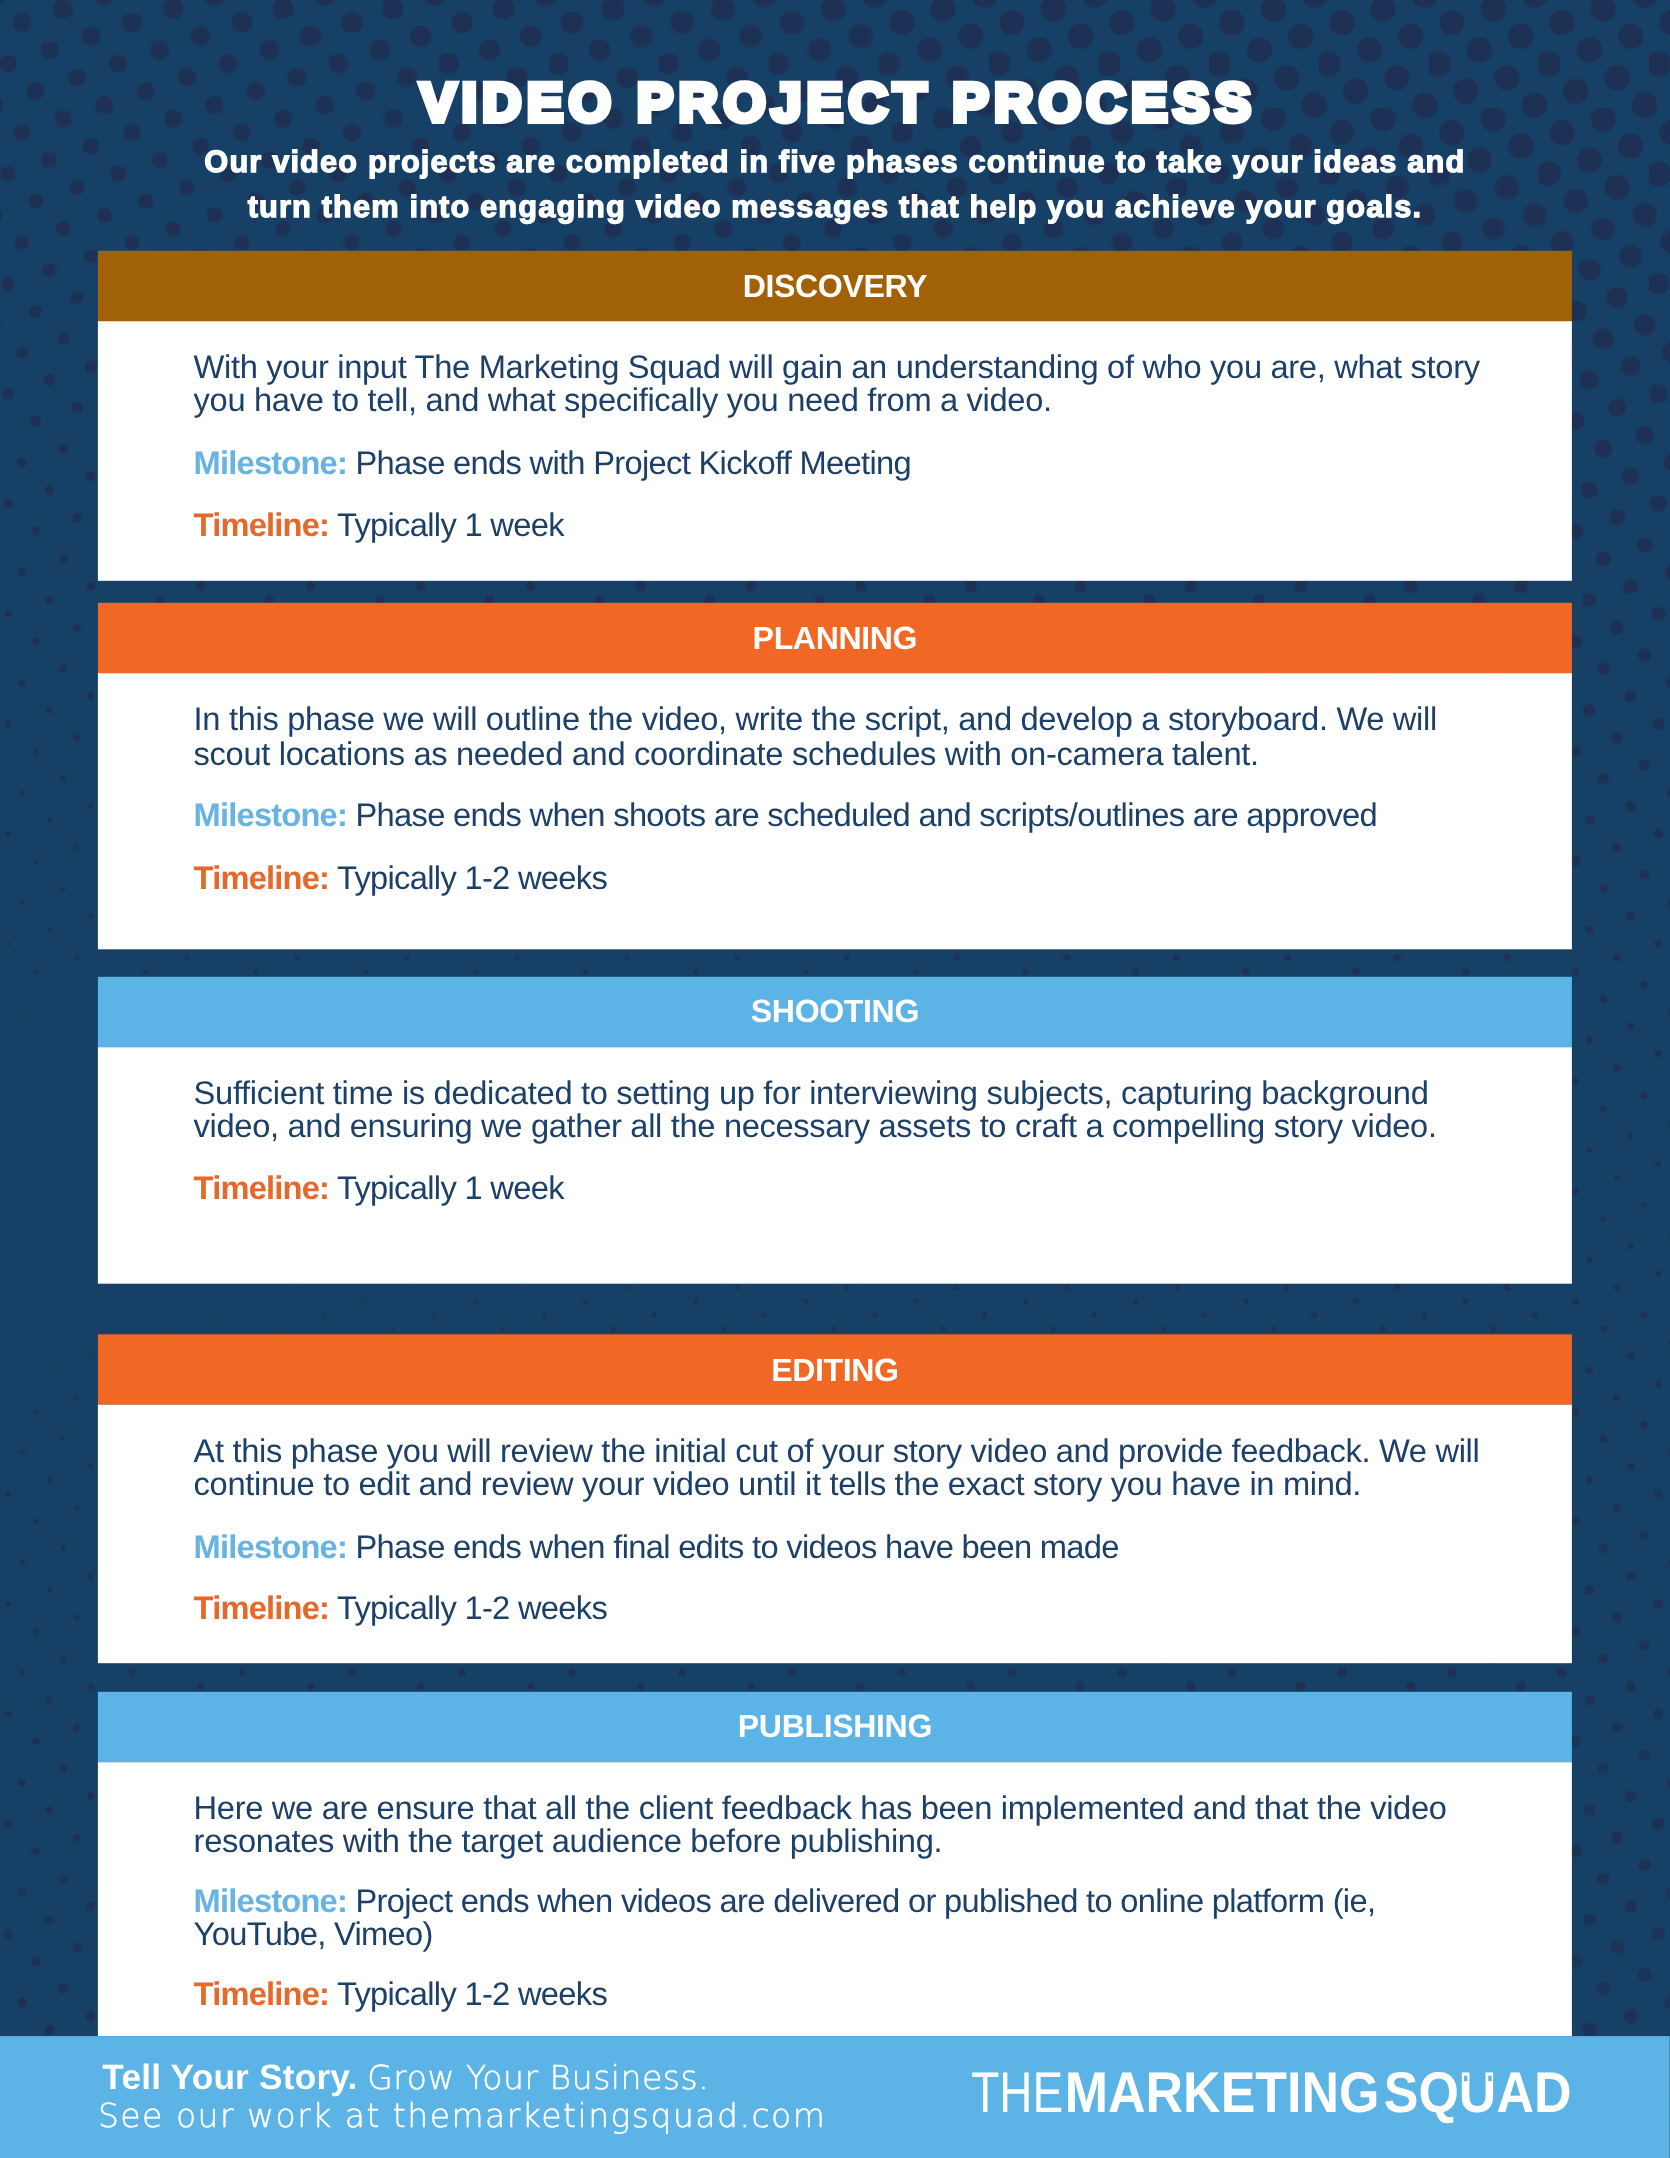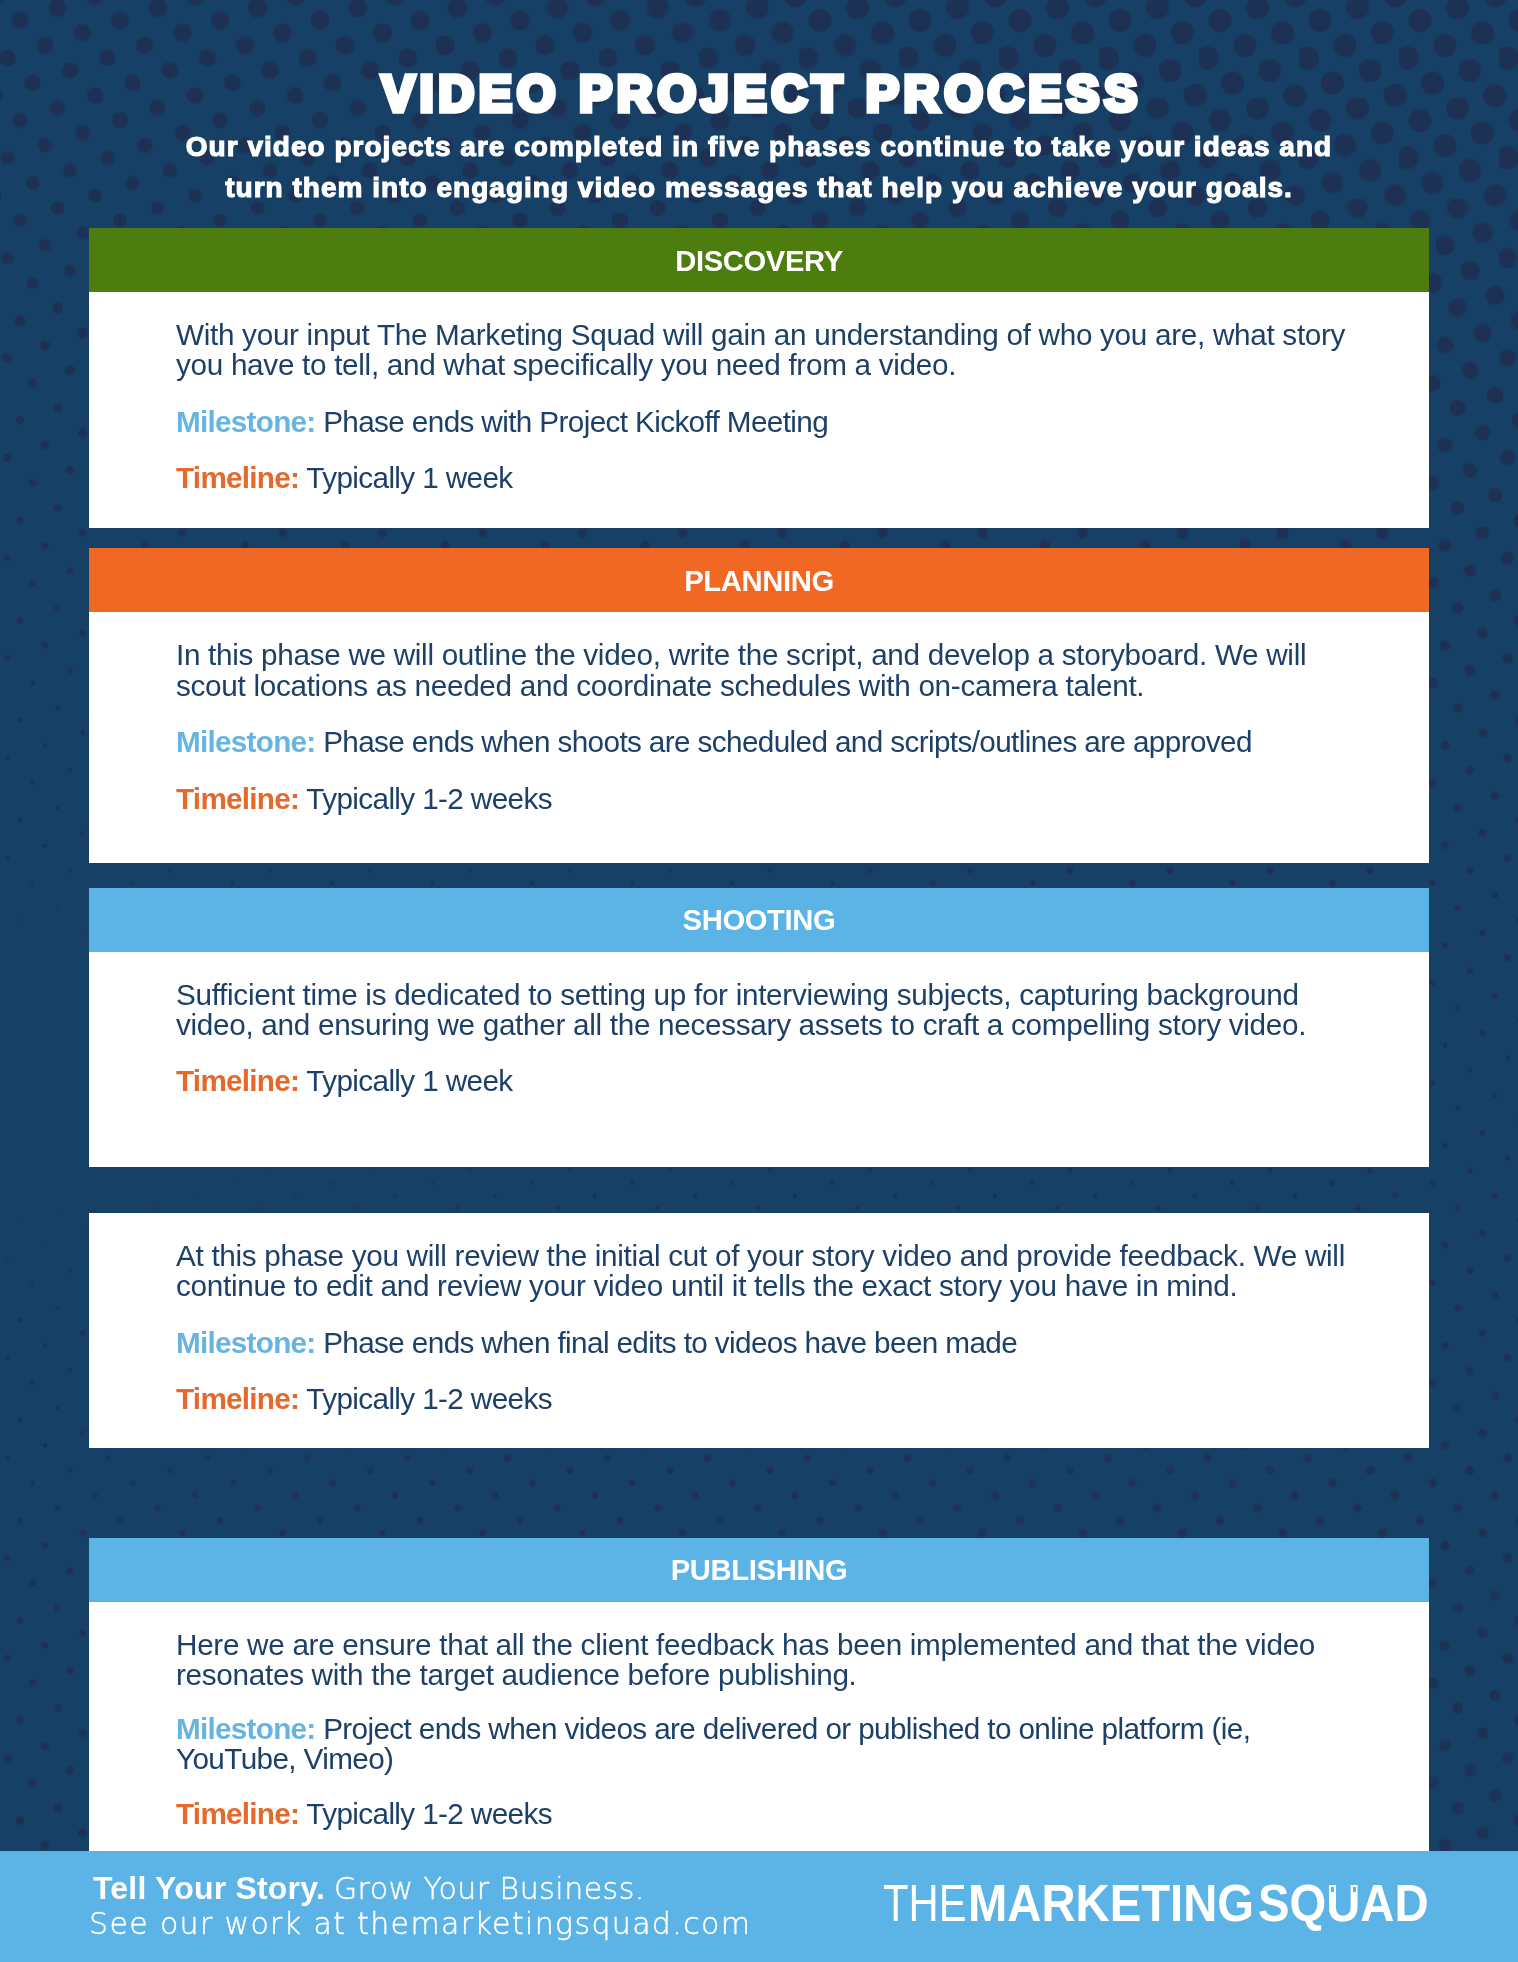--- a/index.html
+++ b/index.html
@@ -366,21 +366,21 @@
   </svg>
 
   <div class="title">VIDEO PROJECT PROCESS</div>
   <div class="subtitle">
     <div>Our video projects are completed in five phases continue to take your ideas and</div>
     <div>turn them into engaging video messages that help you achieve your goals.</div>
   </div>
 
   <div id="phaselist">
       <div class="phase" style="top: 228px; height: 299.9px;">
-        <div class="band" style="background:#4d7c0f">DISCOVERY</div>
+        <div class="band" style="background:#a16207">DISCOVERY</div>
         <div class="body" style="height:235.89999999999998px">
           <div class="desc">With your input The Marketing Squad will gain an understanding of who you are, what story you have to tell, and what specifically you need from a video.</div>
           <div class="meta" style="margin-top:26.3px"><span class="lbl lbl-ms">Milestone:</span> <span>Phase ends with Project Kickoff Meeting</span></div>
           <div class="meta" style="margin-top:26.3px"><span class="lbl lbl-tl">Timeline:</span> <span>Typically 1 week</span></div>
         </div>
       </div>
       <div class="phase" style="top: 548.3px; height: 314.5px;">
         <div class="band" style="background:#f16724">PLANNING</div>
         <div class="body" style="height:250.5px">
           <div class="desc">In this phase we will outline the video, write the script, and develop a storyboard. We will scout locations as needed and coordinate schedules with on-camera talent.</div>
@@ -389,20 +389,21 @@
         </div>
       </div>
       <div class="phase" style="top: 887.5px; height: 299.4px;">
         <div class="band" style="background:#5cb3e6">SHOOTING</div>
         <div class="body" style="height:215px">
           <div class="desc">Sufficient time is dedicated to setting up for interviewing subjects, capturing background video, and ensuring we gather all the necessary assets to craft a compelling story video.</div>
           <div class="meta" style="margin-top:26.3px"><span class="lbl lbl-tl">Timeline:</span> <span>Typically 1 week</span></div>
         </div>
       </div>
       <div class="phase" style="top: 1213.2px; height: 299.2px;">
+        <div class="band" style="background:#f16724">EDITING</div>
         <div class="body" style="height:235.20000000000005px">
           <div class="desc">At this phase you will review the initial cut of your story video and provide feedback. We will continue to edit and review your video until it tells the exact story you have in mind.</div>
           <div class="meta" style="margin-top:26.3px"><span class="lbl lbl-ms">Milestone:</span> <span>Phase ends when final edits to videos have been made</span></div>
           <div class="meta" style="margin-top:26.3px"><span class="lbl lbl-tl">Timeline:</span> <span>Typically 1-2 weeks</span></div>
         </div>
       </div>
       <div class="phase" style="top: 1537.5px; height: 313.8px;">
         <div class="band" style="background:#5cb3e6">PUBLISHING</div>
         <div class="body" style="height:249.79999999999995px">
           <div class="desc">Here we are ensure that all the client feedback has been implemented and that the video resonates with the target audience before publishing.</div>

